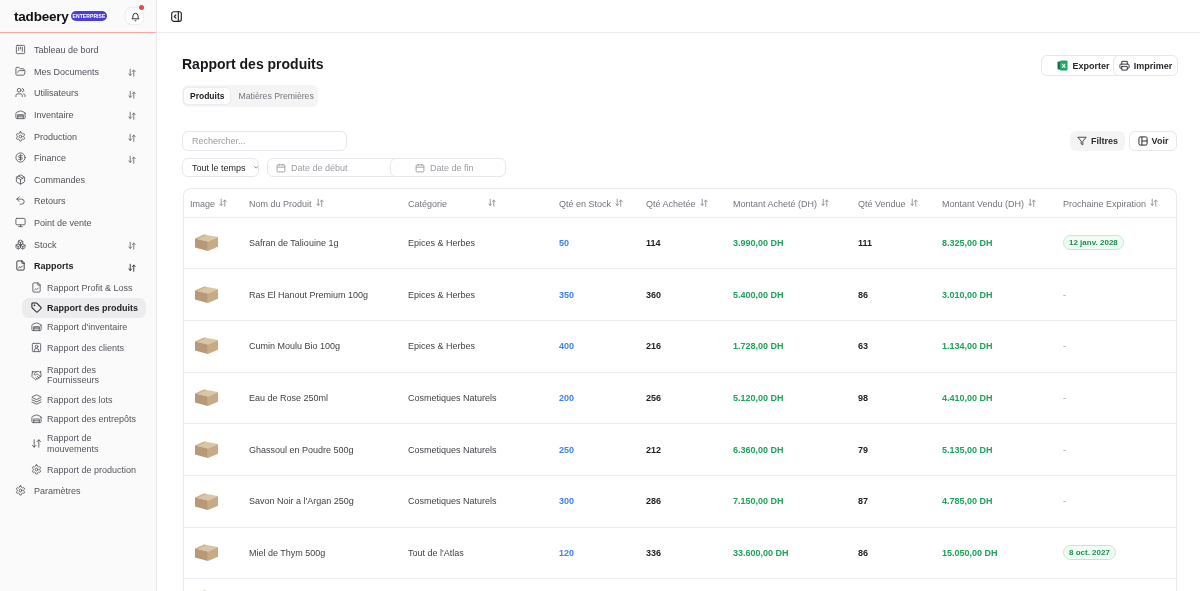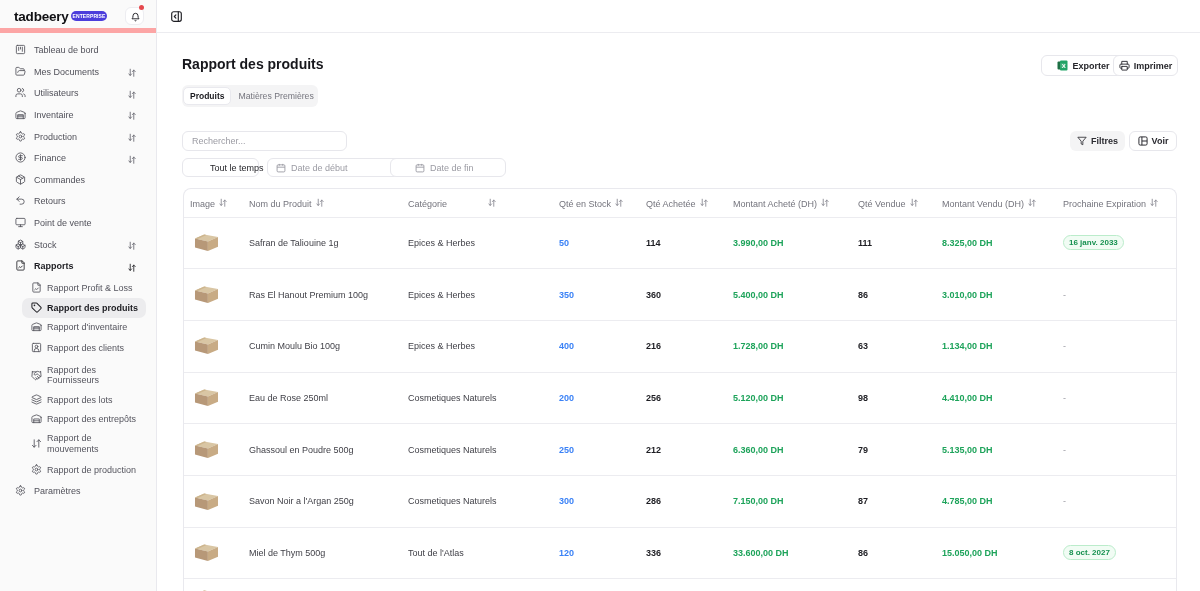--- a/index.html
+++ b/index.html
@@ -2,21 +2,21 @@
 <html lang="fr"><head>
 <meta charset="utf-8">
 <style>
   * { margin:0; padding:0; box-sizing:border-box; }
   html,body { width:1200px; height:591px; overflow:hidden; background:#fff;
     font-family:"Liberation Sans", sans-serif; color:#3f3f46; }
   
   #sidebar { position:absolute; left:0; top:0; width:157px; height:591px;
     background:#fafafa; border-right:1px solid #e9e9ee; }
   #sbhead { position:absolute; left:0; top:0; width:156px; height:33px;
-    border-bottom:5px solid #fca5a5; }
+    border-bottom:1px solid #fca5a5; }
   #logo { position:absolute; left:14px; top:9px; font-size:13.5px; font-weight:bold;
     color:#101014; letter-spacing:-0.2px; }
   #entpill { position:absolute; left:71px; top:11px; width:36px; height:10px;
     background:#4c3ddb; border-radius:5px; color:#fff; font-size:5px; font-weight:bold;
     text-align:center; line-height:10px; letter-spacing:0.1px; }
   #bellbtn { position:absolute; left:125px; top:7px; width:19px; height:18px;
     background:#fff; border:1px solid #ededf1; border-radius:6px; }
   #belldot { position:absolute; left:139px; top:5px; width:5px; height:5px;
     background:#e5484d; border-radius:50%; }
   .mi { position:absolute; left:0; width:157px; height:21.6px; }
@@ -298,21 +298,21 @@
   <div id="tab2">Matières Premières</div>
 </div>
 <div id="search">Rechercher...</div>
 <div class="fbtn" id="btnFiltres" style="left:1070px;width:55px;background:#f4f4f5;"><svg width="10" height="10" viewBox="0 0 24 24" fill="none" stroke="#2b2b31" stroke-width="2" stroke-linejoin="round">
       <path d="M22 3H2l8 9.46V19l4 2v-8.54L22 3z"></path>
     </svg>Filtres</div>
 <div class="fbtn" id="btnVoir" style="left:1129px;width:48px;background:#fff;border:1px solid #e7e7ec;justify-content:center;"><svg width="10" height="10" viewBox="0 0 11 11" fill="none" stroke="#2b2b31" stroke-width="1.1">
       <rect x="1" y="1" width="9" height="9" rx="1.5"></rect>
       <path d="M4.3 1 v9 M4.3 5.5 h5.7"></path>
     </svg>Voir</div>
-<div class="inp" id="selTemps" style="left:182px;width:77px;color:#26262b;padding-left:27px;">Tout le temps<svg style="margin-left:8px" width="7" height="5" viewBox="0 0 7 5" fill="none" stroke="#55555e" stroke-width="1.1" stroke-linecap="round">
+<div class="inp" id="selTemps" style="left:182px;width:77px;color:#26262b;padding-left:9px;">Tout le temps<svg style="margin-left:8px" width="7" height="5" viewBox="0 0 7 5" fill="none" stroke="#55555e" stroke-width="1.1" stroke-linecap="round">
       <path d="M1 1 l2.5 2.5 L6 1"></path>
     </svg></div>
 <div class="inp" id="date1" style="left:267px;width:140px;color:#9b9ba3;padding-left:8px;"><svg style="margin-right:5px" width="10" height="10" viewBox="0 0 11 11" fill="none" stroke="#9b9ba3" stroke-width="1">
       <rect x="1.2" y="2" width="8.6" height="7.8" rx="1.2"></rect>
       <path d="M1.2 4.6 h8.6 M3.6 1 v2 M7.4 1 v2"></path>
     </svg>Date de début</div>
 <div class="inp" id="date2" style="left:390px;width:116px;color:#9b9ba3;padding-left:24px;"><svg style="margin-right:5px" width="10" height="10" viewBox="0 0 11 11" fill="none" stroke="#9b9ba3" stroke-width="1">
       <rect x="1.2" y="2" width="8.6" height="7.8" rx="1.2"></rect>
       <path d="M1.2 4.6 h8.6 M3.6 1 v2 M7.4 1 v2"></path>
     </svg>Date de fin</div>
@@ -366,21 +366,21 @@
               <polygon points="0.5,4.8 10.5,0.5 13,1 3.4,5.5" fill="#cdb58e"></polygon>
             </svg>
           </td>
           <td>Safran de Taliouine 1g</td>
           <td>Epices &amp; Herbes</td>
           <td class="qs">50</td>
           <td class="qa">114</td>
           <td class="mt">3.990,00 DH</td>
           <td class="qa">111</td>
           <td class="mt">8.325,00 DH</td>
-          <td><span class="badge">16 janv. 2033</span></td>
+          <td><span class="badge">12 janv. 2028</span></td>
         </tr>
         <tr>
           <td>
             <svg width="25" height="17.5" viewBox="0 0 26 19" style="display:block;margin-left:4px">
               <polygon points="0.5,4.8 10.5,0.5 25.5,3.2 14.5,8.2" fill="#d9c6a4"></polygon>
               <polygon points="0.5,4.8 14.5,8.2 14.5,18.5 0.5,14.7" fill="#b79878"></polygon>
               <polygon points="14.5,8.2 25.5,3.2 25.5,13.8 14.5,18.5" fill="#c8ab85"></polygon>
               <polygon points="0.5,4.8 10.5,0.5 13,1 3.4,5.5" fill="#cdb58e"></polygon>
             </svg>
           </td>

